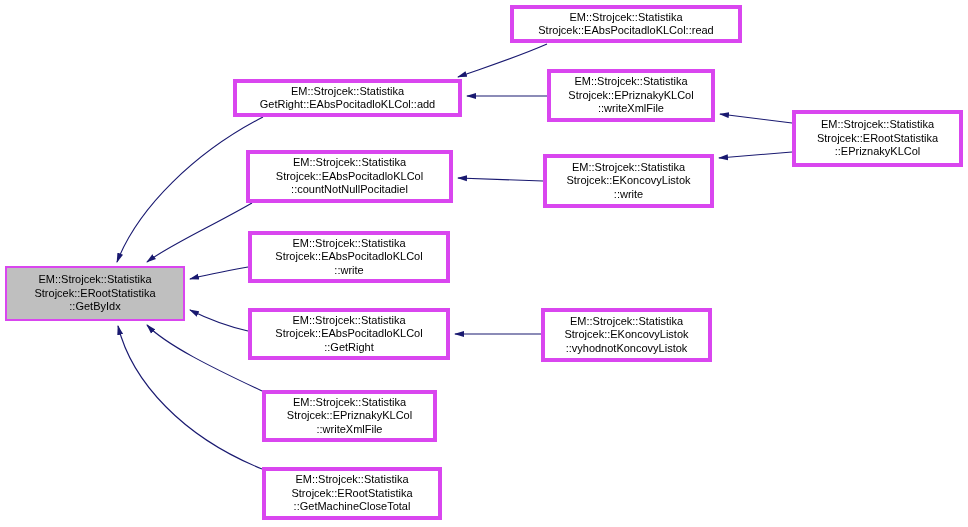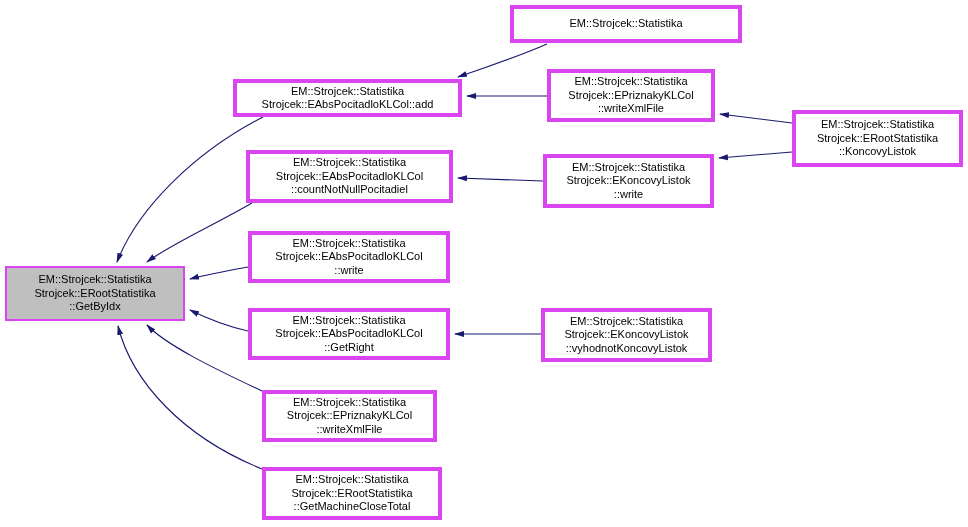--- a/index.html
+++ b/index.html
@@ -64,37 +64,38 @@
   </svg>
 
   <div class="node main" style="left:5px;top:266px;width:180px;height:55px">
     <span>EM::Strojcek::Statistika</span>
     <span>Strojcek::ERootStatistika</span>
     <span>::GetByIdx</span>
   </div>
 
   <div class="node" style="left:510px;top:5px;width:232px;height:38px">
     <span>EM::Strojcek::Statistika</span>
+    <span>Strojcek::EAbsPocitadloKLCol::read</span>
   </div>
 
   <div class="node" style="left:233px;top:79px;width:229px;height:38px">
     <span>EM::Strojcek::Statistika</span>
-    <span>Strojcek::EAbsPocitadloKLCol::add</span>
+    <span>GetRight::EAbsPocitadloKLCol::add</span>
   </div>
 
   <div class="node" style="left:547px;top:69px;width:168px;height:53px">
     <span>EM::Strojcek::Statistika</span>
     <span>Strojcek::EPriznakyKLCol</span>
     <span>::writeXmlFile</span>
   </div>
 
   <div class="node" style="left:792px;top:110px;width:171px;height:57px">
     <span>EM::Strojcek::Statistika</span>
     <span>Strojcek::ERootStatistika</span>
-    <span>::KoncovyListok</span>
+    <span>::EPriznakyKLCol</span>
   </div>
 
   <div class="node" style="left:246px;top:150px;width:207px;height:53px">
     <span>EM::Strojcek::Statistika</span>
     <span>Strojcek::EAbsPocitadloKLCol</span>
     <span>::countNotNullPocitadiel</span>
   </div>
 
   <div class="node" style="left:543px;top:154px;width:171px;height:54px">
     <span>EM::Strojcek::Statistika</span>

